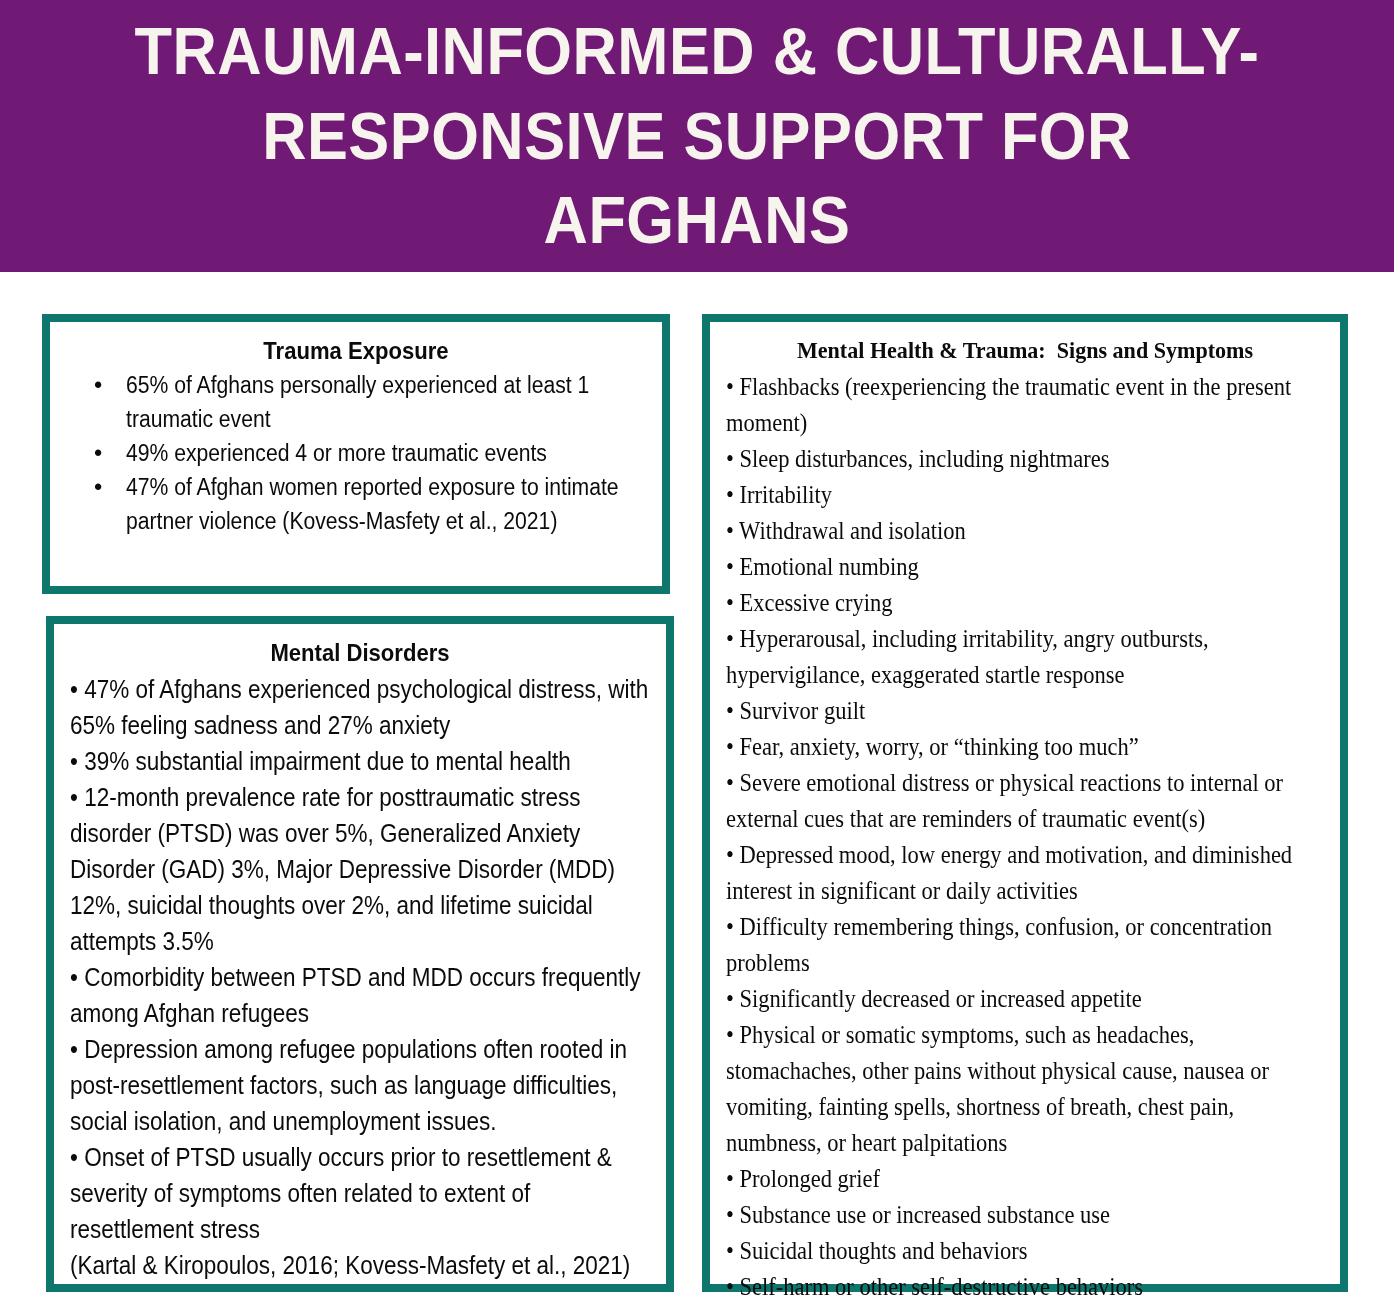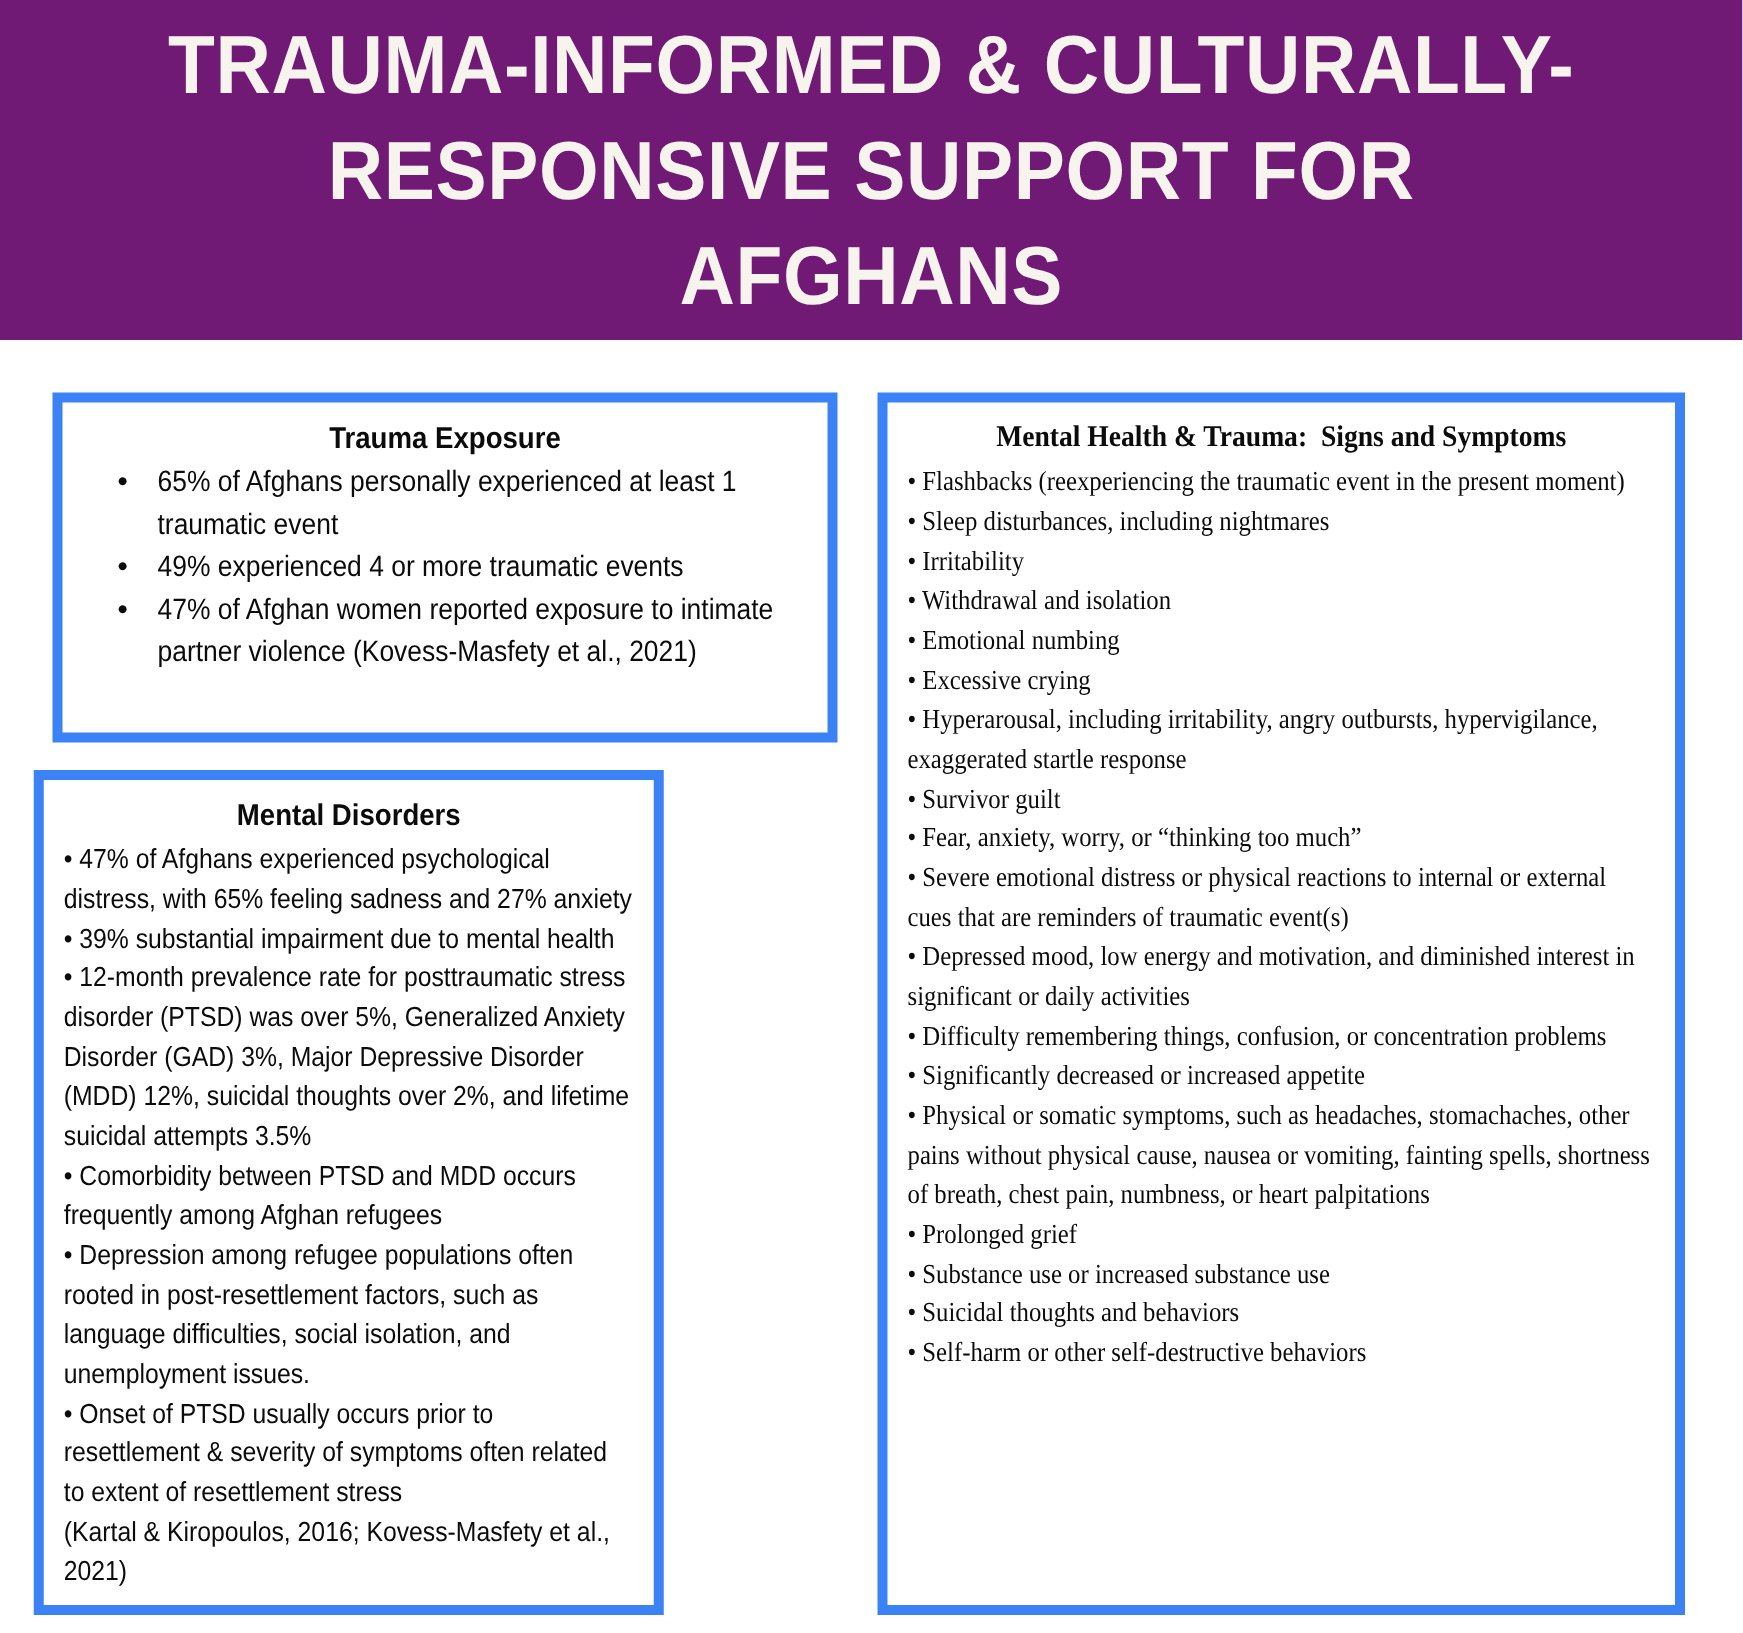--- a/index.html
+++ b/index.html
@@ -41,33 +41,33 @@
     transform: scaleX(0.93);
     transform-origin: center center;
     text-transform: uppercase;
     white-space: pre-line;
   }
 
   
   .panel {
     position: absolute;
     background: #ffffff;
-    border: 8px solid #3b82f6;
+    border: 8px solid #0f766e;
     box-sizing: border-box;
   }
   #panel-trauma-exposure {
     left: 42px;
     top: 314px;
     width: 628px;
     height: 280px;
   }
   #panel-mental-disorders {
-    left: 27px;
+    left: 46px;
     top: 616px;
-    width: 504px;
+    width: 628px;
     height: 676px;
   }
   #panel-signs-symptoms {
     left: 702px;
     top: 314px;
     width: 646px;
     height: 978px;
     font-family: Liberation Serif, serif;
   }
 
@@ -83,21 +83,21 @@
     font-size: 24px;
     line-height: 1.22;
     margin: 4px 0 4px 0;
     transform: scaleX(0.92);
     transform-origin: center center;
     white-space: pre;
   }
 
   
   .lines {
-    font-size: 22px;
+    font-size: 25px;
     line-height: 1.44;
   }
   .line {
     transform: scaleX(0.90);
     transform-origin: left center;
     width: 111%;
     white-space: pre-wrap;
   }
 
   

